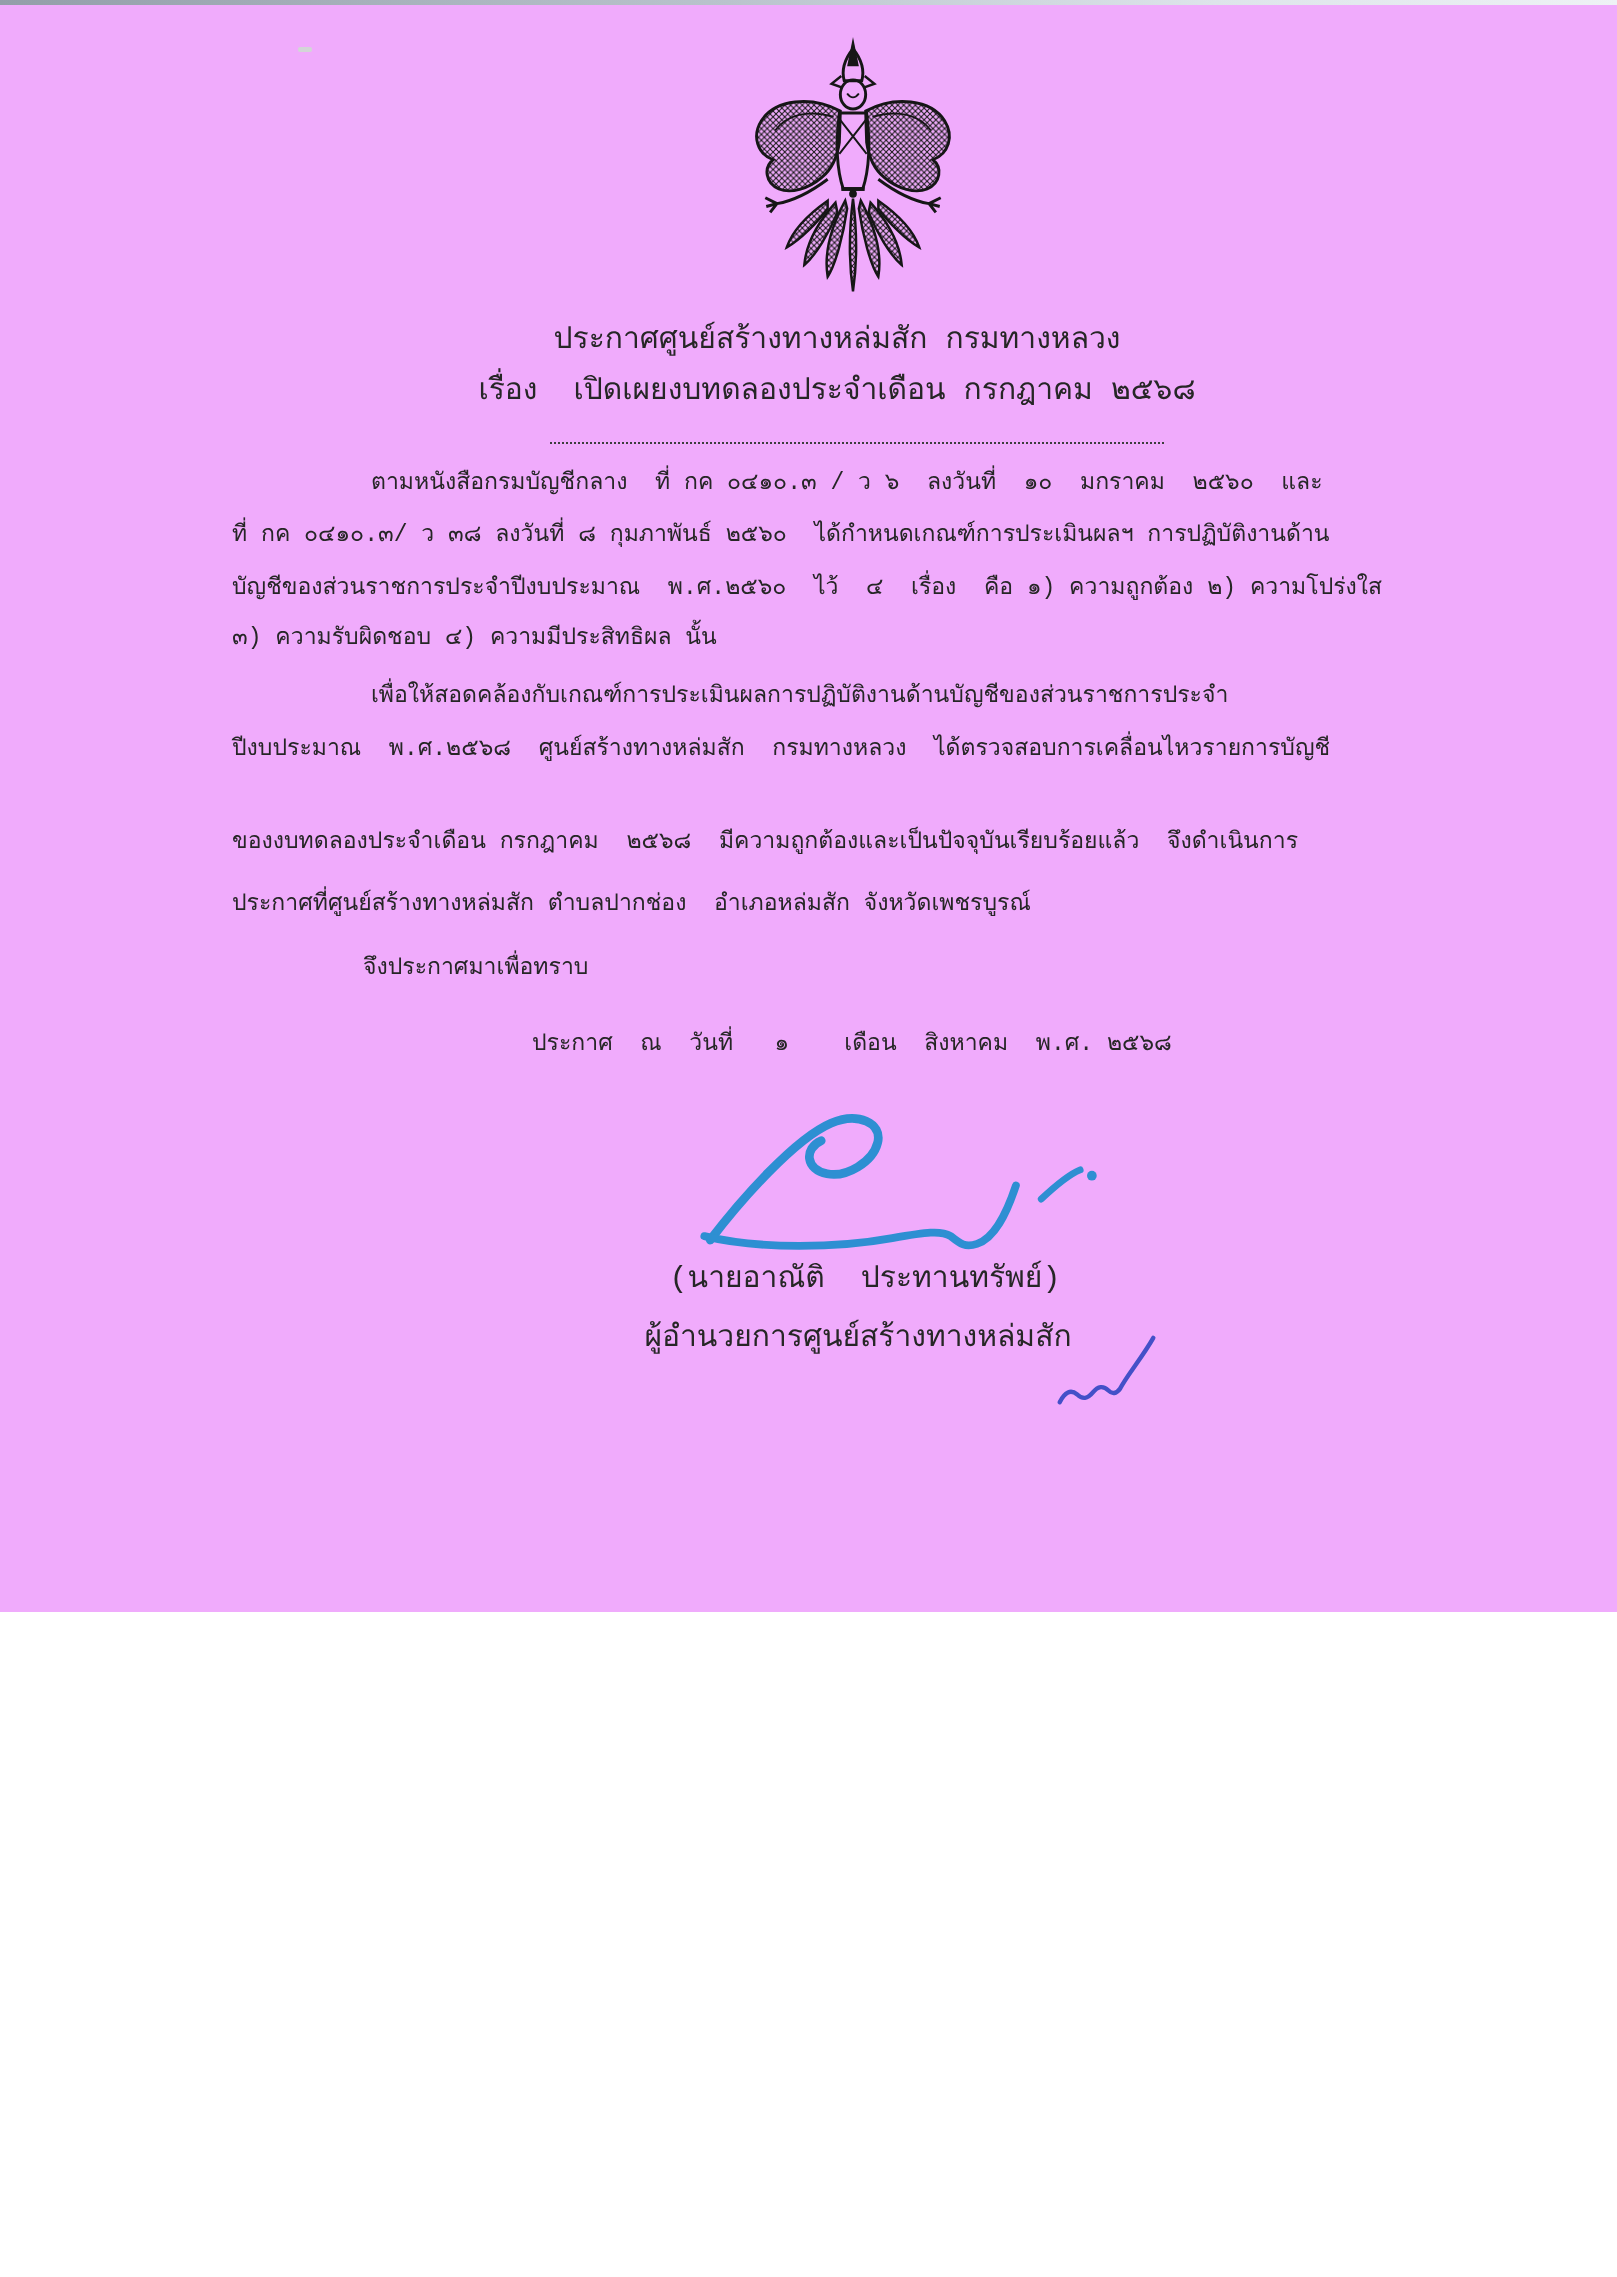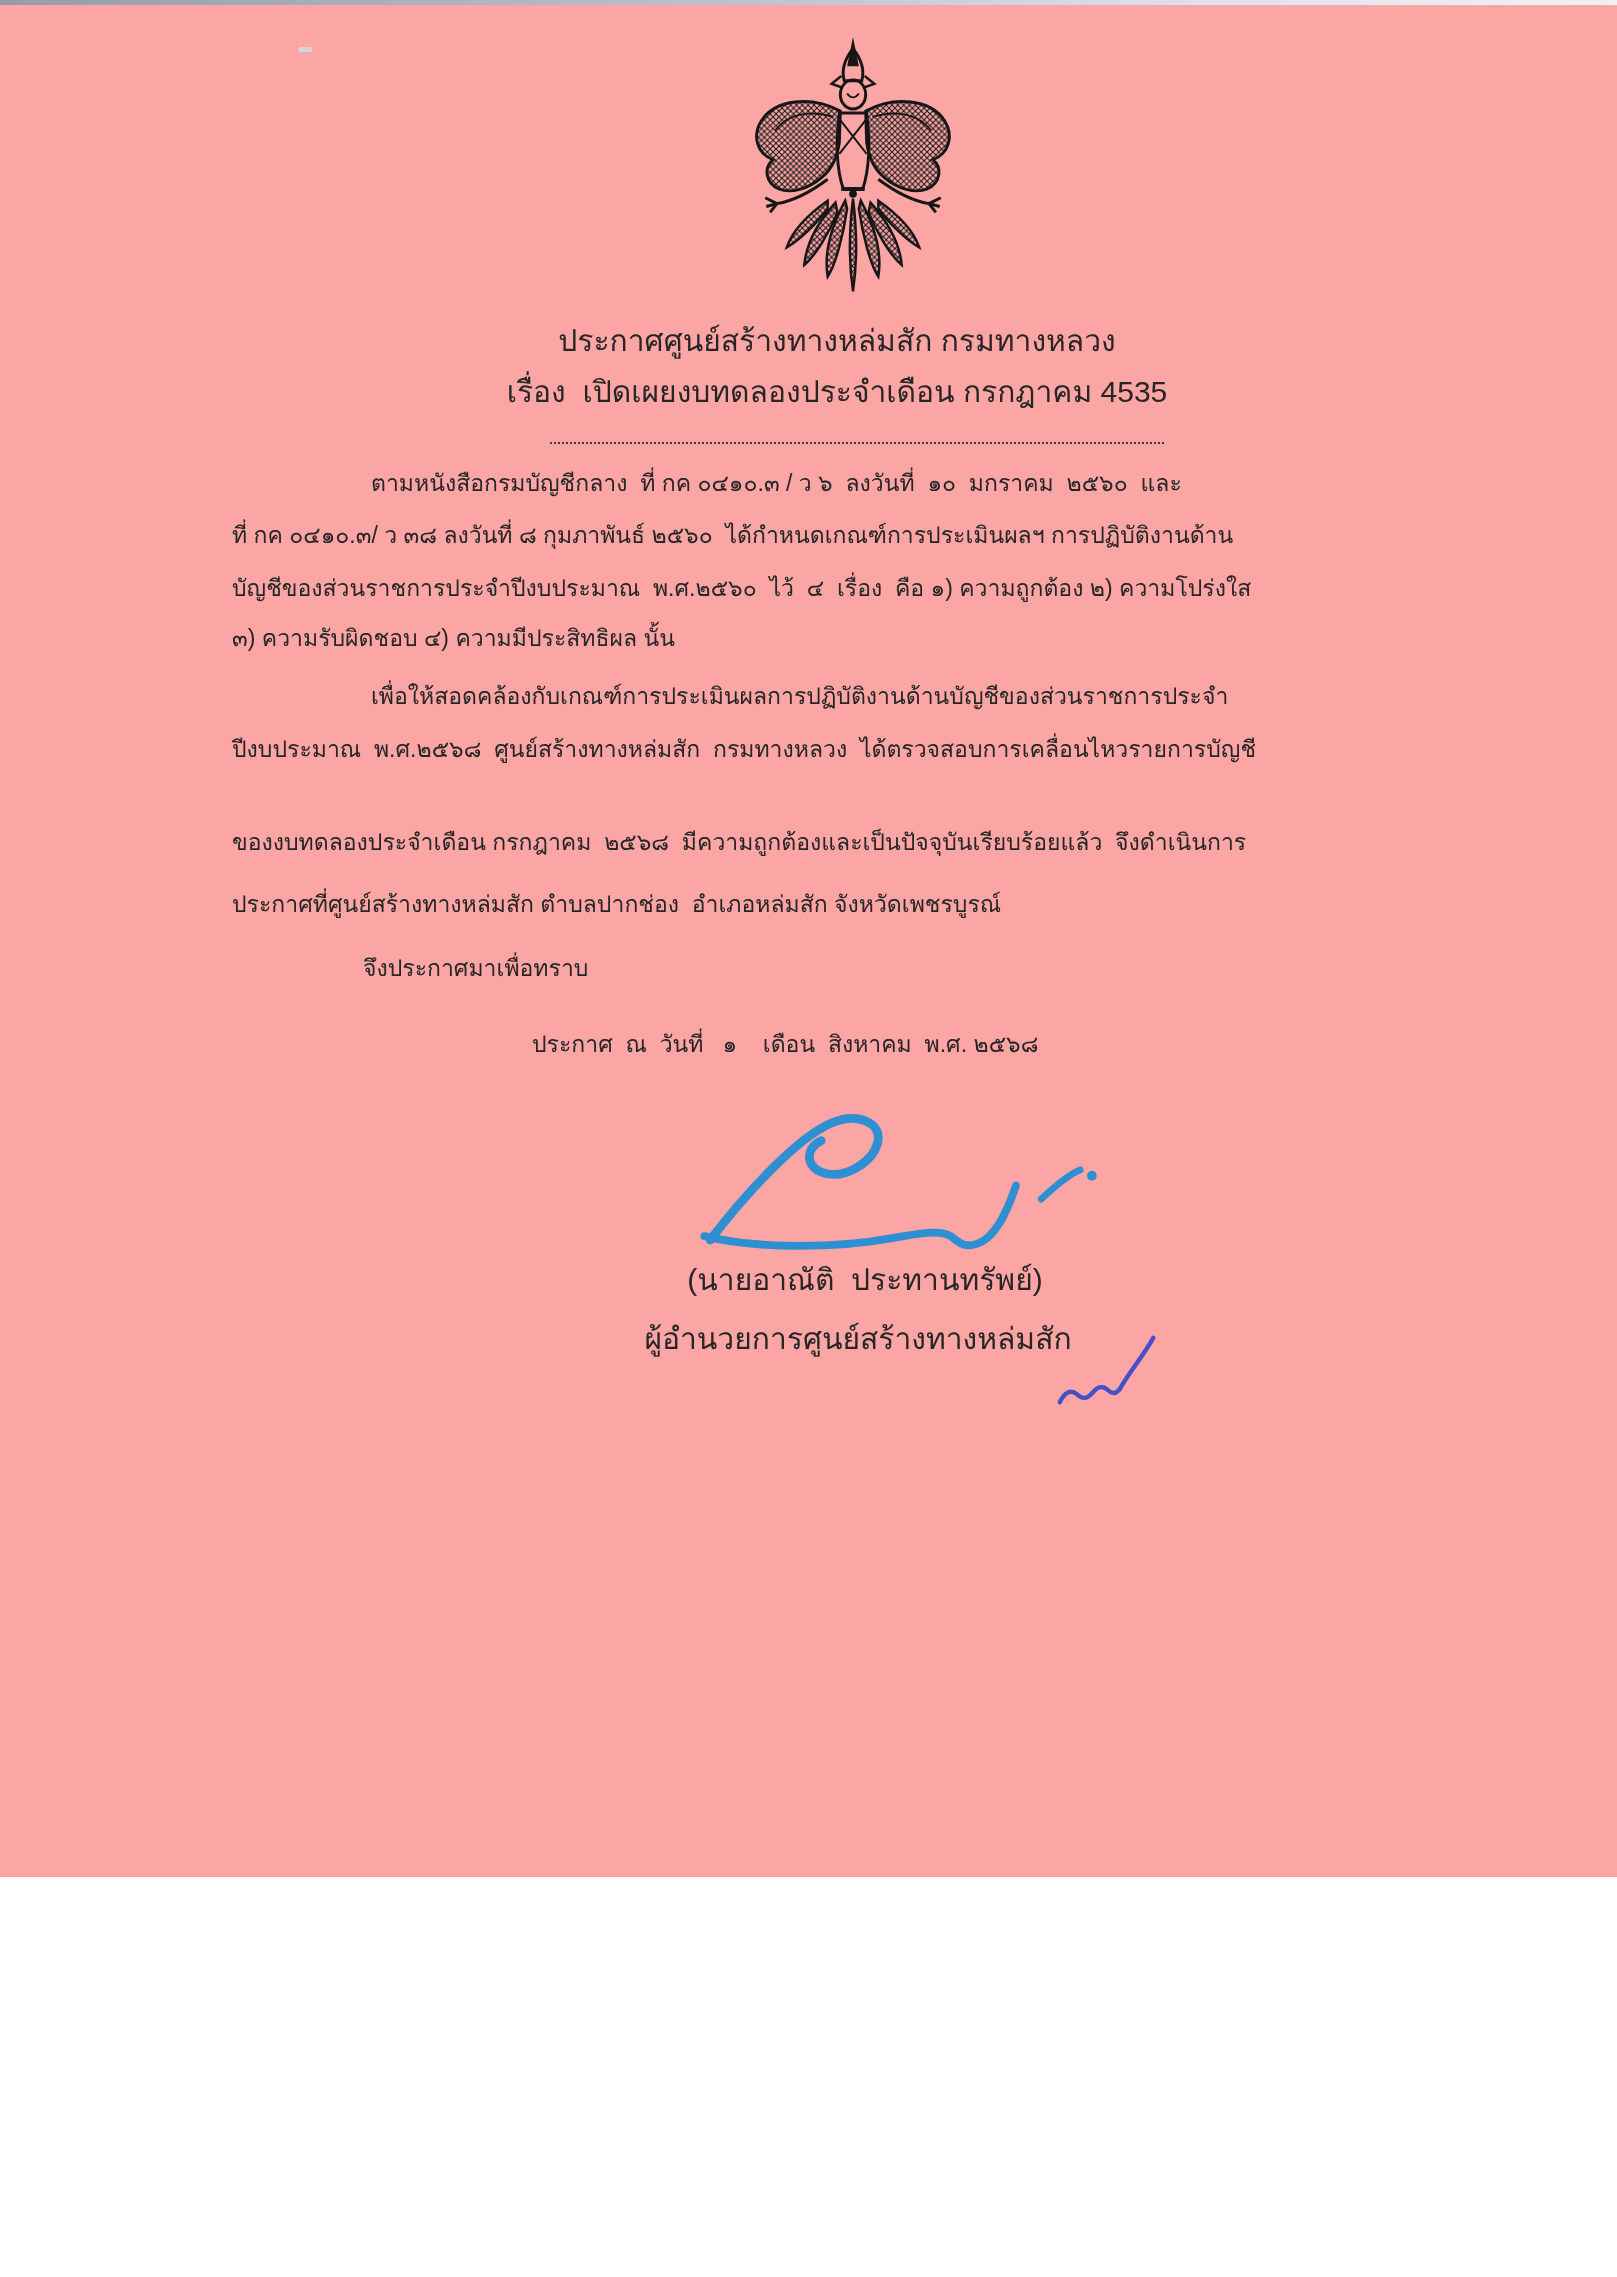--- a/index.html
+++ b/index.html
@@ -1,21 +1,21 @@
 <!DOCTYPE html>
 <html><head>
 <meta charset="utf-8">
 <style>
   html,body{margin:0;padding:0;background:#ffffff;}
   .page{
     position:relative;
-    width:1618px;height:1877px;
-    background:#fca5a5;
+    width:1618px;height:1612px;
+    background:#f0abfc;
     overflow:hidden;
-    font-family:Liberation Sans, sans-serif;
+    font-family:Liberation Mono, monospace;
     color:#262626;
   }
   .scan-strip{
     position:absolute;left:0;top:0;width:100%;height:4.9px;
     background:linear-gradient(to right,#939ea9 0%,#b9c3cc 45%,#dde4ea 75%,#eef2f5 100%);
   }
   .speck{
     position:absolute;left:298px;top:47px;width:13.7px;height:4.9px;
     background:#d3d5d7;border-radius:2px;
   }
@@ -95,21 +95,21 @@
       </g>
       <g transform="translate(236,0) scale(-1,1)">
         <path d="M110 170 C96 196 88 224 92 248 C100 236 108 206 112 178 Z" fill="url(#hatch)" stroke="#161616" stroke-width="2.5"></path>
         <path d="M100 172 C82 192 70 214 68 236 C80 226 94 202 102 182 Z" fill="url(#hatch)" stroke="#161616" stroke-width="2.5"></path>
         <path d="M92 170 C72 184 56 200 50 218 C64 210 82 192 92 178 Z" fill="url(#hatch)" stroke="#161616" stroke-width="2.5"></path>
       </g>
     </g>
   </svg>
 
   <div class="center-line" style="top:322px;">ประกาศศูนย์สร้างทางหล่มสัก กรมทางหลวง</div>
-  <div class="center-line" style="top:373px;">เรื่อง  เปิดเผยงบทดลองประจำเดือน กรกฎาคม 4535</div>
+  <div class="center-line" style="top:373px;">เรื่อง  เปิดเผยงบทดลองประจำเดือน กรกฎาคม ๒๕๖๘</div>
   <div class="dotted-rule"></div>
 
   <div class="line" style="left:371px;top:465px;">ตามหนังสือกรมบัญชีกลาง  ที่ กค ๐๔๑๐.๓ / ว ๖  ลงวันที่  ๑๐  มกราคม  ๒๕๖๐  และ</div>
   <div class="line" style="left:232px;top:517px;">ที่ กค ๐๔๑๐.๓/ ว ๓๘ ลงวันที่ ๘ กุมภาพันธ์ ๒๕๖๐  ได้กำหนดเกณฑ์การประเมินผลฯ การปฏิบัติงานด้าน</div>
   <div class="line" style="left:232px;top:570px;">บัญชีของส่วนราชการประจำปีงบประมาณ  พ.ศ.๒๕๖๐  ไว้  ๔  เรื่อง  คือ ๑) ความถูกต้อง ๒) ความโปร่งใส</div>
   <div class="line" style="left:232px;top:620px;">๓) ความรับผิดชอบ ๔) ความมีประสิทธิผล นั้น</div>
 
   <div class="line" style="left:371px;top:678px;">เพื่อให้สอดคล้องกับเกณฑ์การประเมินผลการปฏิบัติงานด้านบัญชีของส่วนราชการประจำ</div>
   <div class="line" style="left:232px;top:731px;">ปีงบประมาณ  พ.ศ.๒๕๖๘  ศูนย์สร้างทางหล่มสัก  กรมทางหลวง  ได้ตรวจสอบการเคลื่อนไหวรายการบัญชี</div>
   <div class="line" style="left:232px;top:784px;margin-top:40px;">ของงบทดลองประจำเดือน กรกฎาคม  ๒๕๖๘  มีความถูกต้องและเป็นปัจจุบันเรียบร้อยแล้ว  จึงดำเนินการ</div>

